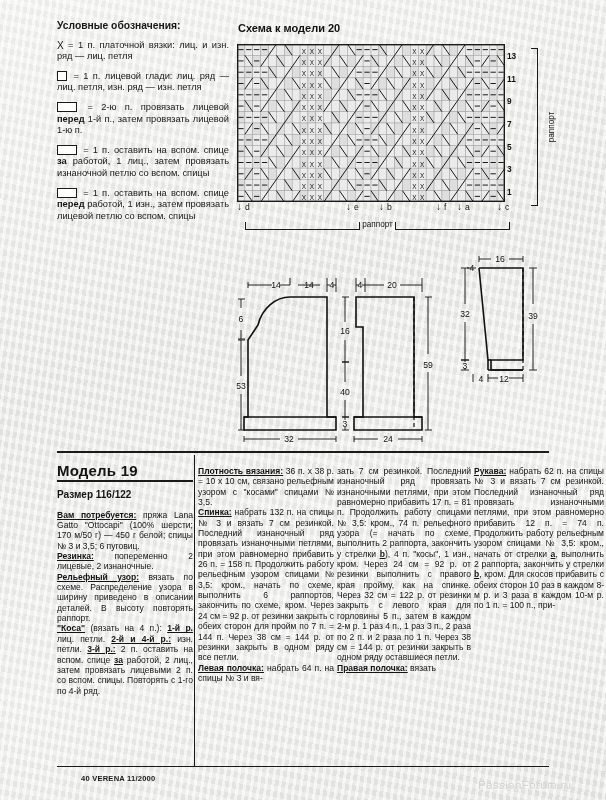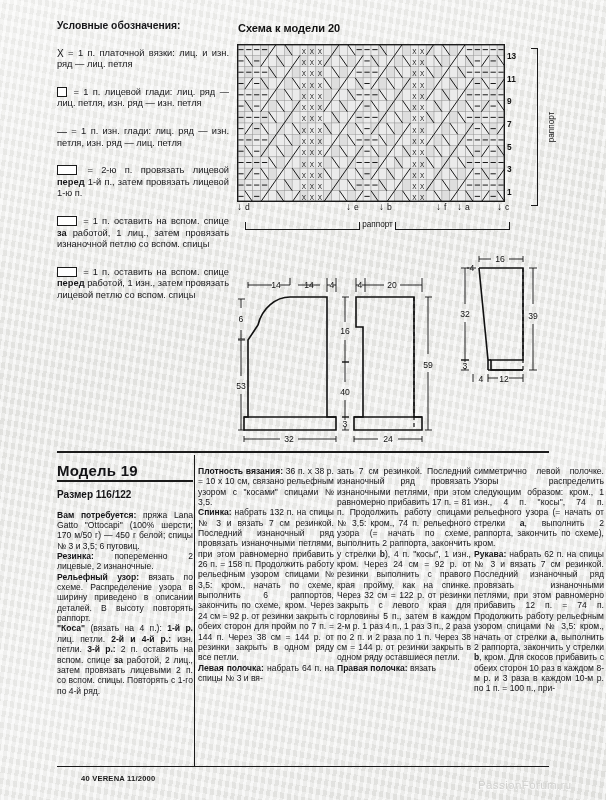--- a/index.html
+++ b/index.html
@@ -21,21 +21,21 @@
   }
   .page { position:absolute; inset:0;padding-left:25px; }
 
   
   .legend {
     position:absolute; left:57px; top:20px; width:172px;
     font-size:9.3px; line-height:11.6px; color:#17171a;
     text-align:justify;
   }
   .legend .ttl { font-weight:bold; font-size:10.3px; display:block; margin-bottom:2px; }
-  .legend p { margin:16px 0 1px 0; }
+  .legend p { margin:8px 0 1px 0; }
   .legend b { font-weight:bold; }
   .sym {
     display:inline-block; vertical-align:-2px; margin-right:2px;
     border:1px solid #1a1a1a; background:#fff; height:10px;
   }
   .sym.w1 { width:10px; }
   .sym.w2 { width:20px; }
   .sym.w4 { width:34px; }
   .glyphbox { display:inline-block; vertical-align:-1px; font-size:10px; }
 
@@ -88,21 +88,21 @@
   
   .rule { position:absolute; background:#1a1a1a; }
 
   
   .col {
     position:absolute; top:466px;
     font-size:8.55px; line-height:10.35px; color:#141417;
     text-align:justify; text-justify:inter-word;
   }
   .col p { margin:0; }
-  .col b { font-weight:bold; }
+  .col b { font-weight:bold;text-decoration:underline; }
   .col1 { left:57px; width:136px; }
   .col2 { left:198px; width:136px; }
   .col3 { left:337px; width:134px; }
   .col4 { left:474px; width:130px; }
 
   .modelhead {
     font-weight:bold; font-size:15px; letter-spacing:.2px;
     padding-bottom:3px; margin-bottom:0;
   }
   .modelrule { height:2px; background:#1a1a1a; margin:1px 0 8px 0; }
@@ -123,21 +123,20 @@
 
 <div class="paper"></div>
 
 <div class="page">
 
   <div class="legend">
     <span class="ttl">Условные обозначения:</span>
     <div id="legend-entries">
         <p><span class="glyphbox">X</span> = 1 п. платочной вязки: лиц. и изн. ряд — лиц. петля</p>
         <p><span class="sym w1"></span> = 1 п. лицевой глади: лиц. ряд — лиц. петля, изн. ряд — изн. петля</p>
-        <p><span class="glyphbox">—</span> = 1 п. изн. глади: лиц. ряд — изн. петля, изн. ряд — лиц. петля</p>
         <p><span class="sym w2"></span> = 2-ю п. провязать лицевой <b>перед</b> 1-й п., затем провязать лицевой 1-ю п.</p>
         <p><span class="sym w2"></span> = 1 п. оставить на вспом. спице <b>за</b> работой, 1 лиц., затем провязать изнаночной петлю со вспом. спицы</p>
         <p><span class="sym w2"></span> = 1 п. оставить на вспом. спице <b>перед</b> работой, 1 изн., затем провязать лицевой петлю со вспом. спицы</p>
       </div>
   </div>
 
   <div class="chart-title">Схема к модели 20</div>
 
   <div id="chart-wrap">
     <svg id="chart-svg" width="268" height="158">
@@ -1124,20 +1123,19 @@
   <div class="col col2" id="col2-body">
       <p><b>Плотность вязания:</b> 36 п. х 38 р. = 10 x 10 см, связано рельефным узором с "косами" спицами № 3,5.</p>
       <p><b>Спинка:</b> набрать 132 п. на спицы № 3 и вязать 7 см резинкой. Последний изнаночный ряд провязать изнаночными петлями, при этом равномерно прибавить 26 п. = 158 п. Продолжить работу рельефным узором спицами № 3,5: кром., начать по схеме, выполнить 6 раппортов, закончить по схеме, кром. Через 24 см = 92 р. от резинки закрыть с обеих сторон для пройм по 7 п. = 144 п. Через 38 см = 144 р. от резинки закрыть в одном ряду все петли.</p>
       <p><b>Левая полочка:</b> набрать 64 п. на спицы № 3 и вя-</p>
     </div>
   <div class="col col3" id="col3-body">
       <p>зать 7 см резинкой. Последний изнаночный ряд провязать изнаночными петлями, при этом равномерно прибавить 17 п. = 81 п. Продолжить работу спицами № 3,5: кром., 74 п. рельефного узора (= начать по схеме, выполнить 2 раппорта, закончить у стрелки <b>b</b>), 4 п. "косы", 1 изн., кром. Через 24 см = 92 р. от резинки выполнить с правого края пройму, как на спинке. Через 32 см = 122 р. от резинки закрыть с левого края для горловины 5 п., затем в каждом 2-м р. 1 раз 4 п., 1 раз 3 п., 2 раза по 2 п. и 2 раза по 1 п. Через 38 см = 144 р. от резинки закрыть в одном ряду оставшиеся петли.</p>
       <p><b>Правая полочка:</b> вязать</p>
     </div>
   <div class="col col4" id="col4-body">
-      <p>симметрично левой полочке. Узоры распределить следующим образом: кром., 1 изн., 4 п. "косы", 74 п. рельефного узора (= начать от стрелки <b>a</b>, выполнить 2 раппорта, закончить по схеме), кром.</p>
       <p><b>Рукава:</b> набрать 62 п. на спицы № 3 и вязать 7 см резинкой. Последний изнаночный ряд провязать изнаночными петлями, при этом равномерно прибавить 12 п. = 74 п. Продолжить работу рельефным узором спицами № 3,5: кром., начать от стрелки <b>a</b>, выполнить 2 раппорта, закончить у стрелки <b>b</b>, кром. Для скосов прибавить с обеих сторон 10 раз в каждом 8-м р. и 3 раза в каждом 10-м р. по 1 п. = 100 п., при-</p>
     </div>
 
   <div class="footer">40 VERENA 11/2000</div>
   <div class="watermark">PassionForum.ru</div>
 
 </div>
 
 </body></html>

